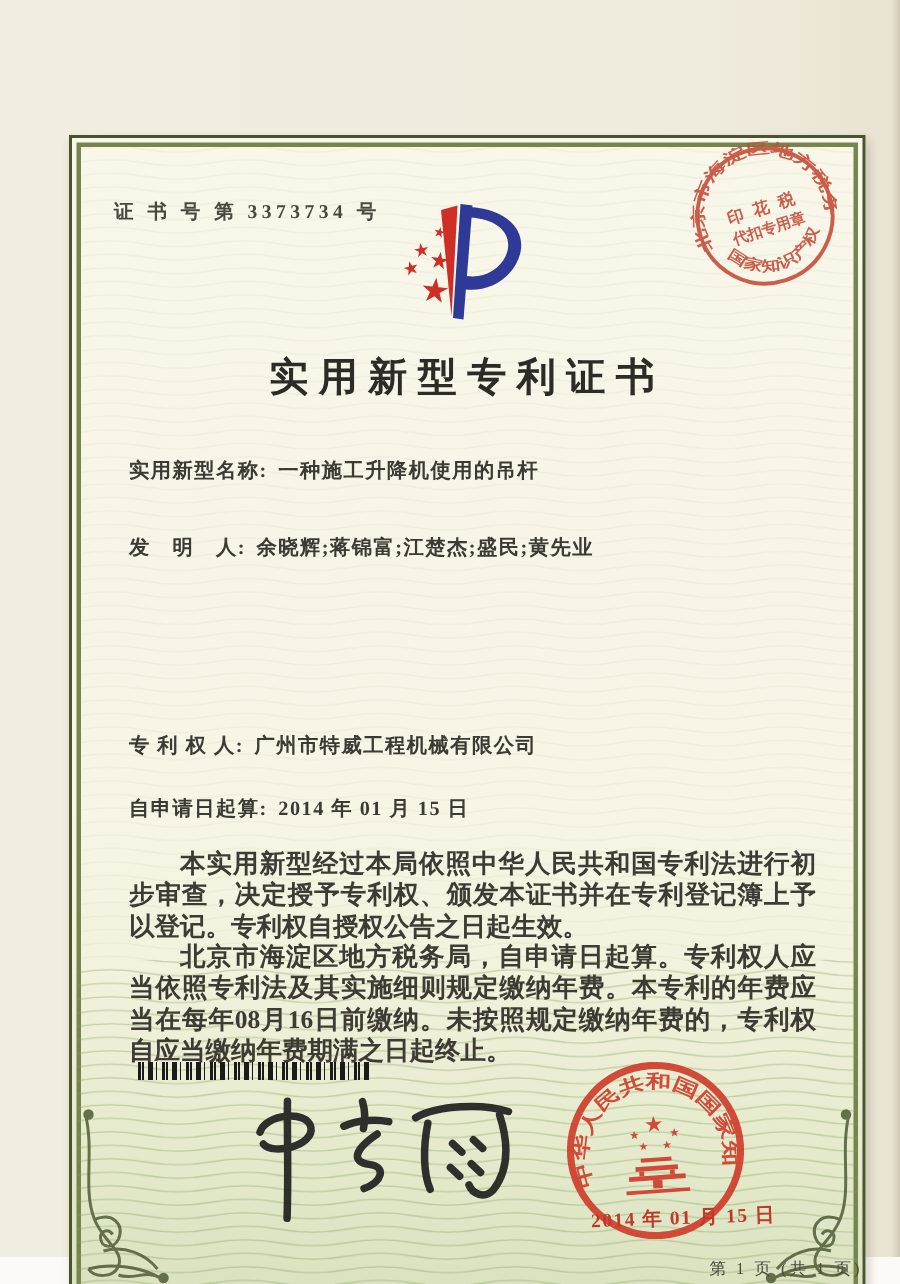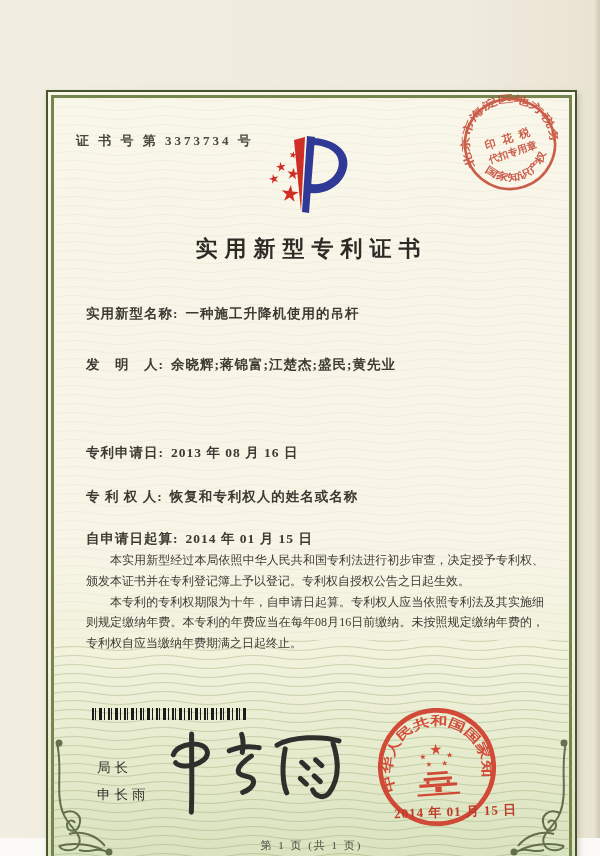--- a/index.html
+++ b/index.html
@@ -22,44 +22,44 @@
   .cert::before{content:"";position:absolute;inset:3px;border:3px solid #75854d;pointer-events:none}
 
   .waves{position:absolute;left:3px;top:3px;pointer-events:none}
 
   .certno{position:absolute;left:28px;top:40px;font-size:13px;letter-spacing:3px;color:#4a473e;font-weight:600}
 
   .tax-svg{position:absolute;left:412px;top:2px}
   .logo-svg{position:absolute;left:196px;top:40px}
 
   .title{position:absolute;left:0;right:0;top:142px;text-align:center;
-    font-size:22px;font-weight:bold;letter-spacing:7px;color:#2e2b26}
+    font-size:26px;font-weight:bold;letter-spacing:7px;color:#2e2b26}
 
   .row{position:absolute;left:38px;font-size:13.5px;font-weight:600;color:#3c3a32;letter-spacing:1px;white-space:nowrap}
   .r1{top:213px}.r2{top:264px}.r3{top:310px}.r4{top:352px}.r5{top:396px}.r6{top:438px}
   .flabel{margin-right:7px}
 
-  .body-text{position:absolute;left:38px;width:458px;top:458px;
-    font-size:12px;line-height:20.8px;text-align:justify;color:#3d3b33;font-weight:400}
+  .body-text{position:absolute;left:38px;width:458px;top:474px;
+    font-size:17px;line-height:20.8px;text-align:justify;color:#3d3b33;font-weight:700}
   .body-text p{margin:0;text-indent:2em}
 
   .barcode{position:absolute;left:44px;top:616px;width:154px;height:12px;
     background:repeating-linear-gradient(90deg,#1b1b1b 0 2px,rgba(0,0,0,0) 2px 3px,#1b1b1b 3px 4px,rgba(0,0,0,0) 4px 7px,#1b1b1b 7px 10px,rgba(0,0,0,0) 10px 12px,#1b1b1b 12px 13px,rgba(0,0,0,0) 13px 16px)}
 
   .signer{position:absolute;left:49px;top:662px;
     font-family:"Liberation Sans","DejaVu Sans",sans-serif;
     font-size:13.5px;color:#33312b;letter-spacing:4px;line-height:27px;font-weight:500}
 
   .sig-svg{position:absolute;left:100px;top:630px}
 
   .seal-svg{position:absolute;left:326px;top:612px}
   .seal-date{position:absolute;left:346px;top:711px;color:#bf3a28;font-size:13px;
     letter-spacing:1px;font-weight:600;transform:rotate(-2deg);z-index:5}
 
-  .footer{position:absolute;left:0;right:0;top:746px;text-align:center;
+  .footer{position:absolute;left:0;right:0;top:746px;text-align:right;
     font-size:11px;color:#4a4a3e;letter-spacing:2px}
 
   .orn-left{position:absolute;left:1px;top:646px}
   .orn-right{position:absolute;right:1px;top:646px}
 </style>
 </head>
 <body>
 
 <div class="scan-right"></div>
 <div class="scan-bottom"></div>
@@ -111,41 +111,34 @@
   </svg>
 
   <div class="title">实用新型专利证书</div>
 
   <div class="row r1">
     <span class="flabel">实用新型名称:</span><span class="fvalue">一种施工升降机使用的吊杆</span>
   </div>
   <div class="row r2">
     <span class="flabel">发　明　人:</span><span class="fvalue">余晓辉;蒋锦富;江楚杰;盛民;黄先业</span>
   </div>
-  <div class="row r4">
-    <span class="flabel">专利申请日:</span><span class="fvalue">2013 年 08 月 16 日</span>
-  </div>
   <div class="row r5">
-    <span class="flabel">专 利 权 人:</span><span class="fvalue">恢复和专利权人的姓名或名称</span>
+    <span class="flabel">专 利 权 人:</span><span class="fvalue">广州市特威工程机械有限公司</span>
   </div>
   <div class="row r6">
     <span class="flabel">自申请日起算:</span><span class="fvalue">2014 年 01 月 15 日</span>
   </div>
 
   <div class="body-text">
     <p>本实用新型经过本局依照中华人民共和国专利法进行初步审查，决定授予专利权、颁发本证书并在专利登记簿上予以登记。专利权自授权公告之日起生效。</p>
-    <p>本专利的专利权期限为十年，自申请日起算。专利权人应当依照专利法及其实施细则规定缴纳年费。本专利的年费应当在每年08月16日前缴纳。未按照规定缴纳年费的，专利权自应当缴纳年费期满之日起终止。</p>
+    <p>北京市海淀区地方税务局，自申请日起算。专利权人应当依照专利法及其实施细则规定缴纳年费。本专利的年费应当在每年08月16日前缴纳。未按照规定缴纳年费的，专利权自应当缴纳年费期满之日起终止。</p>
   </div>
 
   <div class="barcode"></div>
 
-  <div class="signer">
-    <div>局长</div>
-    <div>申长雨</div>
-  </div>
 
   <svg class="sig-svg" width="210" height="100" viewBox="0 0 210 100">
     <g fill="none" stroke="#1c1c1c" stroke-width="5" stroke-linecap="round" opacity="0.9" transform="rotate(-2 105 50)">
       <path d="M45 10 C44 30 44 60 42 88"></path>
       <path d="M26 30 C30 18 58 16 60 28 C62 40 34 46 28 38"></path>
       <path d="M95 12 C97 20 96 26 95 30"></path>
       <path d="M82 28 C92 24 104 24 112 26"></path>
       <path d="M104 34 C88 44 86 52 98 54 C110 56 106 66 94 70"></path>
       <path d="M130 24 C145 16 175 16 192 22"></path>
       <path d="M138 28 C134 45 134 62 138 72"></path>

